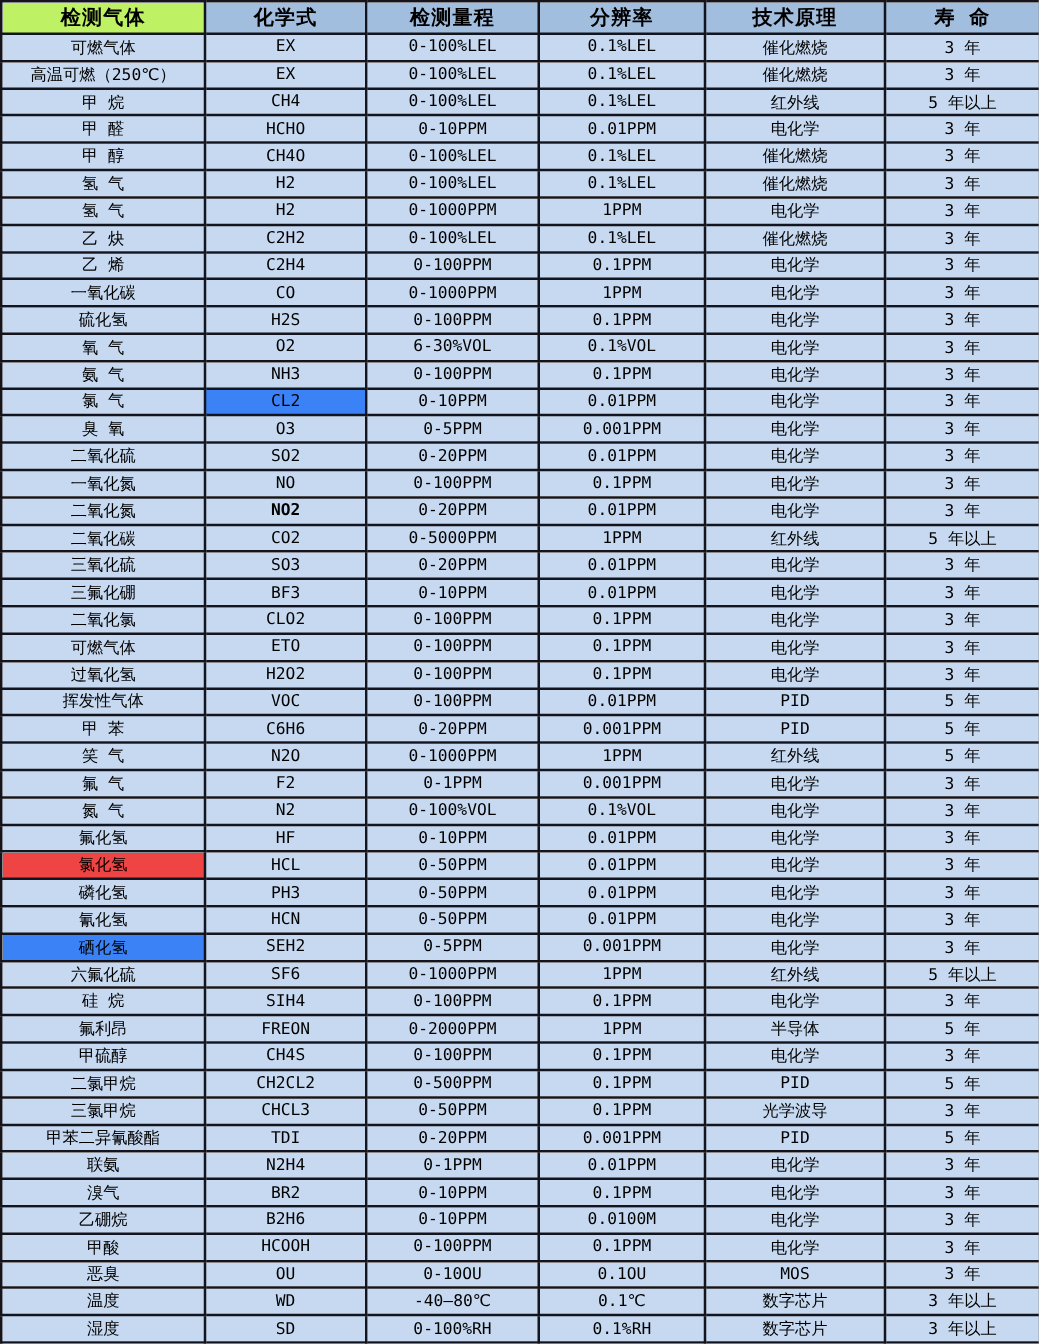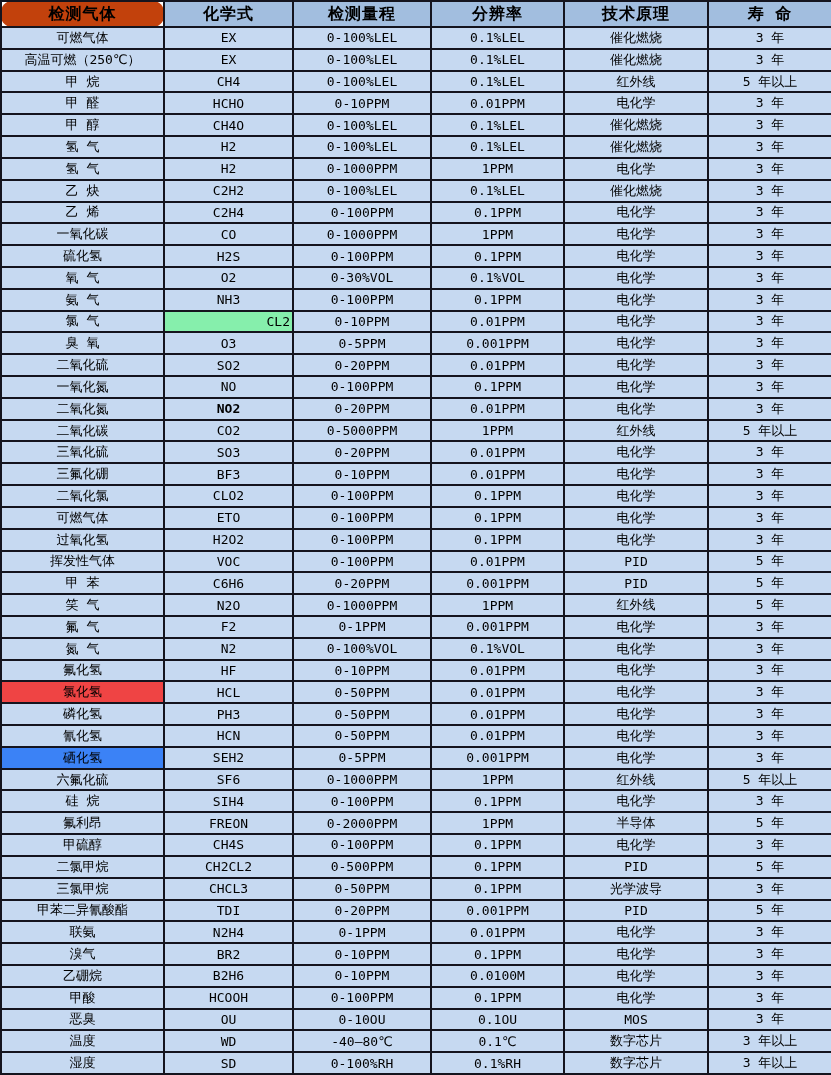--- a/index.html
+++ b/index.html
@@ -45,21 +45,21 @@
   <colgroup>
     <col style="width:163px">
     <col style="width:129px">
     <col style="width:138px">
     <col style="width:133px">
     <col style="width:144px">
     <col style="width:124px">
   </colgroup>
   <thead>
     <tr>
-      <th style="background: #c2410c; border-radius: 11px;">检测气体</th>
+      <th style="background: #bef264;">检测气体</th>
       <th style="background: rgb(162, 190, 223);">化学式</th>
       <th style="background: rgb(162, 190, 223);">检测量程</th>
       <th style="background: rgb(162, 190, 223);">分辨率</th>
       <th style="background: rgb(162, 190, 223);">技术原理</th>
       <th style="background: rgb(162, 190, 223);">寿 命</th>
     </tr>
   </thead>
   <tbody>
       <tr>
         <td style="background: rgb(198, 217, 241);">可燃气体</td>
@@ -145,36 +145,36 @@
         <td style="background: rgb(198, 217, 241);">硫化氢</td>
         <td style="background: rgb(198, 217, 241);">H2S</td>
         <td style="background: rgb(198, 217, 241);">0-100PPM</td>
         <td style="background: rgb(198, 217, 241);">0.1PPM</td>
         <td style="background: rgb(198, 217, 241);">电化学</td>
         <td style="background: rgb(198, 217, 241);">3 年</td>
       </tr>
       <tr>
         <td style="background: rgb(198, 217, 241);">氧 气</td>
         <td style="background: rgb(198, 217, 241);">O2</td>
-        <td style="background: rgb(198, 217, 241);">0-30%VOL</td>
+        <td style="background: rgb(198, 217, 241);">6-30%VOL</td>
         <td style="background: rgb(198, 217, 241);">0.1%VOL</td>
         <td style="background: rgb(198, 217, 241);">电化学</td>
         <td style="background: rgb(198, 217, 241);">3 年</td>
       </tr>
       <tr>
         <td style="background: rgb(198, 217, 241);">氨 气</td>
         <td style="background: rgb(198, 217, 241);">NH3</td>
         <td style="background: rgb(198, 217, 241);">0-100PPM</td>
         <td style="background: rgb(198, 217, 241);">0.1PPM</td>
         <td style="background: rgb(198, 217, 241);">电化学</td>
         <td style="background: rgb(198, 217, 241);">3 年</td>
       </tr>
       <tr>
         <td style="background: rgb(198, 217, 241);">氯 气</td>
-        <td style="background: #86efac; text-align: right;">CL2</td>
+        <td style="background: #3b82f6;">CL2</td>
         <td style="background: rgb(198, 217, 241);">0-10PPM</td>
         <td style="background: rgb(198, 217, 241);">0.01PPM</td>
         <td style="background: rgb(198, 217, 241);">电化学</td>
         <td style="background: rgb(198, 217, 241);">3 年</td>
       </tr>
       <tr>
         <td style="background: rgb(198, 217, 241);">臭 氧</td>
         <td style="background: rgb(198, 217, 241);">O3</td>
         <td style="background: rgb(198, 217, 241);">0-5PPM</td>
         <td style="background: rgb(198, 217, 241);">0.001PPM</td>

